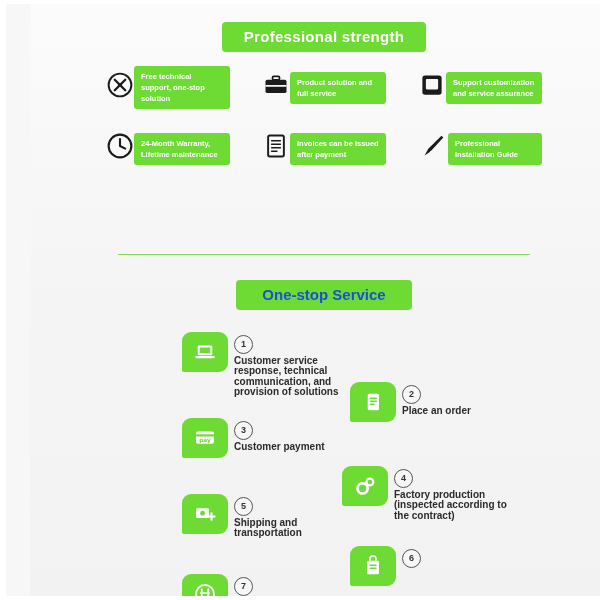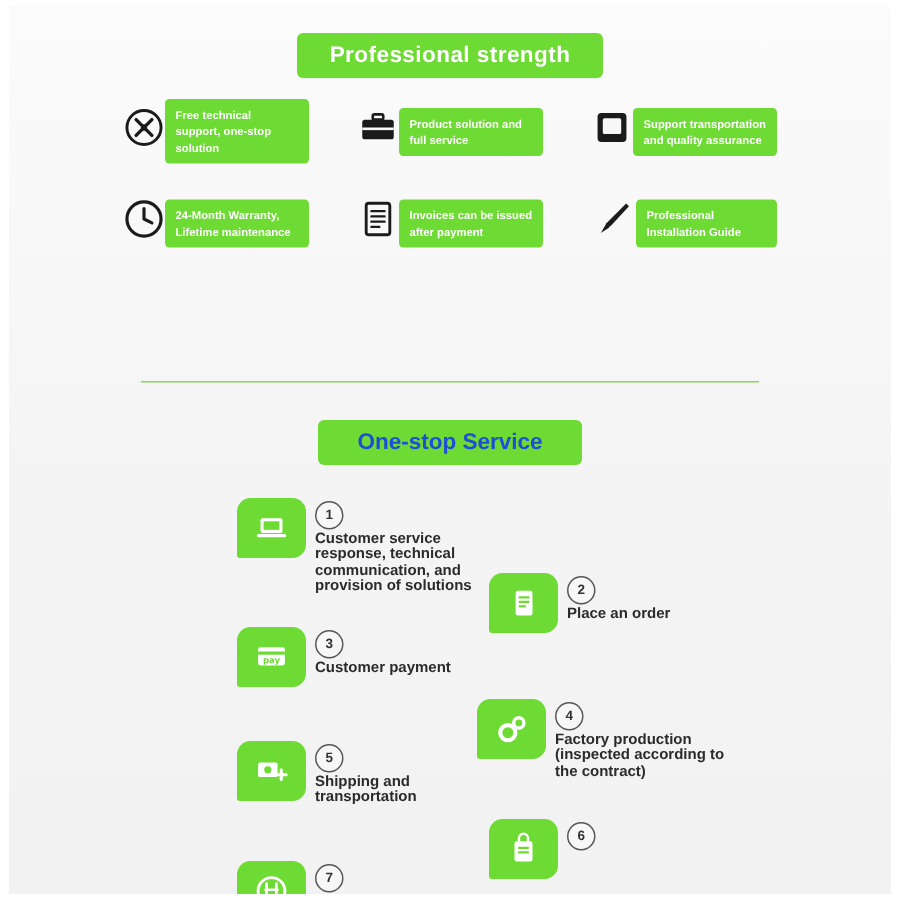--- a/index.html
+++ b/index.html
@@ -11,20 +11,21 @@
   }
   .page{
     position:relative;
     width:600px;height:600px;
     background:#f7f7f7;
     box-sizing:border-box;
     border-left:6px solid #ffffff;
     border-right:6px solid #ffffff;
     border-top:4px solid #ffffff;
     border-bottom:4px solid #ffffff;
+    padding-left:24px;
   }
   .inner{
     position:relative;
     width:588px;height:592px;
     background:linear-gradient(180deg,#fbfbfb 0%,#f4f4f4 55%,#f2f2f2 100%);
     overflow:hidden;
   }
 
   
   .sec1{position:relative;height:232px;}
@@ -133,21 +134,21 @@
         <div class="chip">Product solution and full service</div>
       </div>
 
       <div class="cell">
         <div class="ic">
           <svg width="28" height="28" viewBox="0 0 32 32">
             <rect x="5" y="5" width="22" height="22" rx="3" fill="#1b1b1b"></rect>
             <rect x="9" y="9" width="14" height="12" rx="1.2" fill="#f7f7f7"></rect>
           </svg>
         </div>
-        <div class="chip">Support transportation and quality assurance</div>
+        <div class="chip">Support customization and service assurance</div>
       </div>
     </div>
 
     <div class="grid3 row2">
 
       <div class="cell">
         <div class="ic">
           <svg width="28" height="28" viewBox="0 0 32 32">
             <circle cx="16" cy="16" r="13" fill="none" stroke="#1b1b1b" stroke-width="2.4"></circle>
             <path d="M16 8 L16 16 L22 19" fill="none" stroke="#1b1b1b" stroke-width="2.4" stroke-linecap="round" stroke-linejoin="round"></path>

